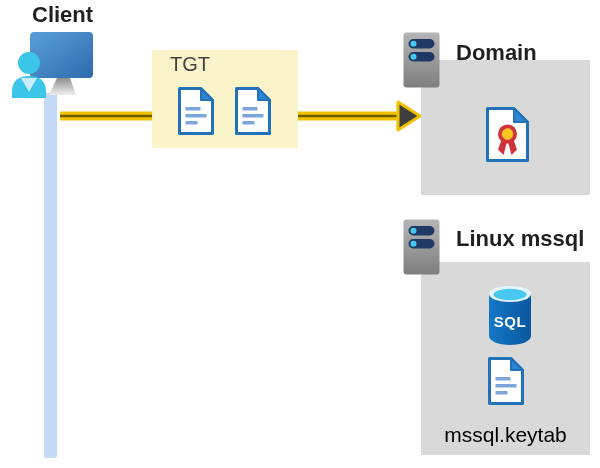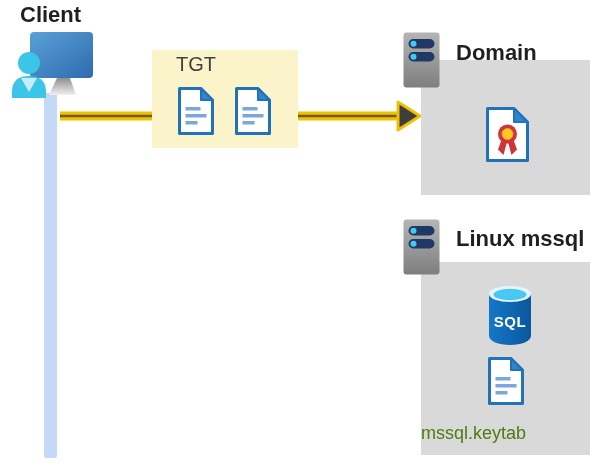--- a/index.html
+++ b/index.html
@@ -2,36 +2,36 @@
 <html><head>
 <meta charset="utf-8">
 <style>
   html,body{margin:0;padding:0;background:#ffffff;}
   #canvas{
     position:relative;width:600px;height:468px;background:#ffffff;
     font-family:"Liberation Sans", sans-serif;overflow:hidden;
   }
   .abs{position:absolute;}
   .heading{font-weight:bold;font-size:22px;color:#1f1f1f;line-height:26px;}
-  .ticket-label{font-size:20px;color:#414141;text-align:center;}
-  .keytab-label{font-size:18px;color:#4d7c0f;text-align:left;}
+  .ticket-label{font-size:20px;color:#414141;text-align:left;}
+  .keytab-label{font-size:21px;color:#000000;text-align:center;}
   .gray-box{background:#d9d9d9;z-index:1;}
   .yellow-box{background:#fbf4cb;z-index:2;}
   .timeline{background:#c3d9f5;border-radius:2px;z-index:0;}
   .icon{z-index:3;}
   svg{display:block;}
 </style>
 </head>
 <body>
 
 <div id="canvas">
 
   <div class="abs timeline" style="left:44px;top:93px;width:13px;height:365px;"></div>
 
-  <div class="abs heading" style="left:20px;top:2px;">Client</div>
+  <div class="abs heading" style="left:32px;top:2px;">Client</div>
 
   <svg class="abs icon" style="left:8px;top:30px;" width="100" height="70" viewBox="0 0 100 70">
     <defs>
       <linearGradient id="monGrad" x1="0" y1="0" x2="1" y2="1">
         <stop offset="0" stop-color="#5aa0d8"></stop>
           <stop offset="1" stop-color="#2e6bad"></stop>
       </linearGradient>
       <linearGradient id="standGrad" x1="0" y1="0" x2="0" y2="1">
         <stop offset="0" stop-color="#8f8f8f"></stop>
           <stop offset="1" stop-color="#f0f0f0"></stop>

